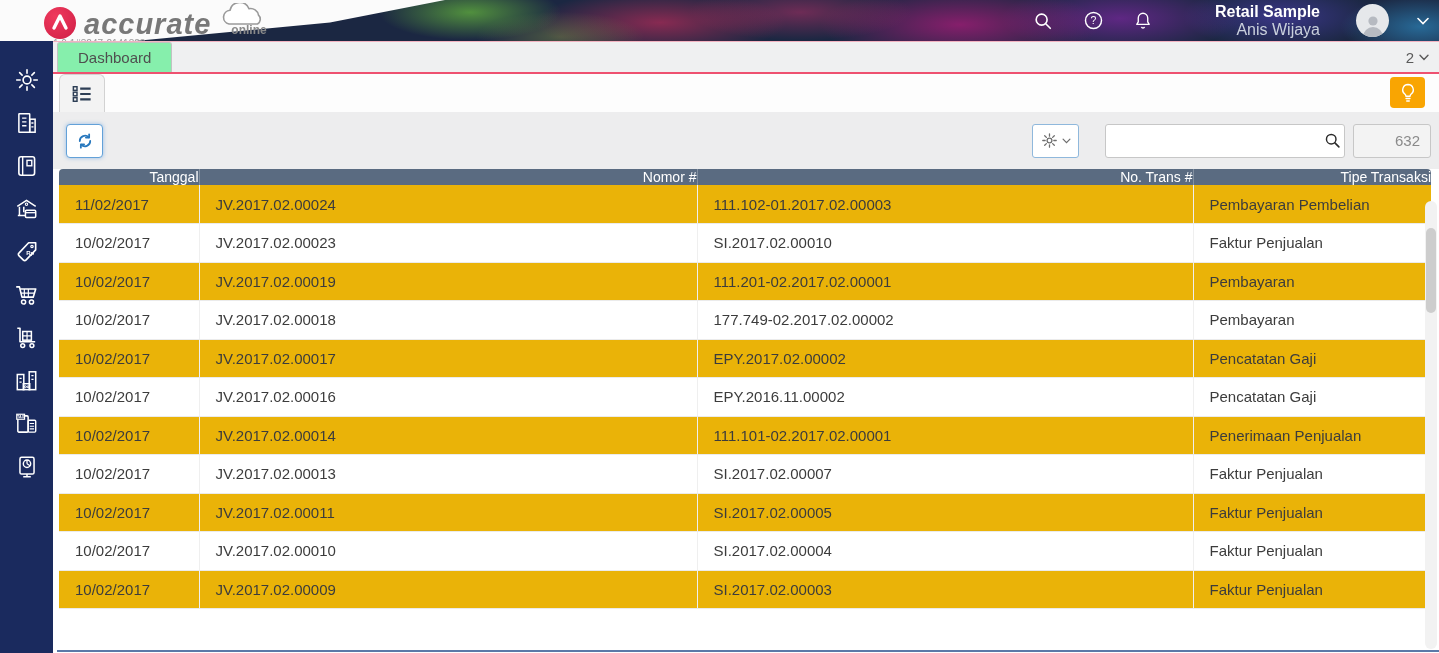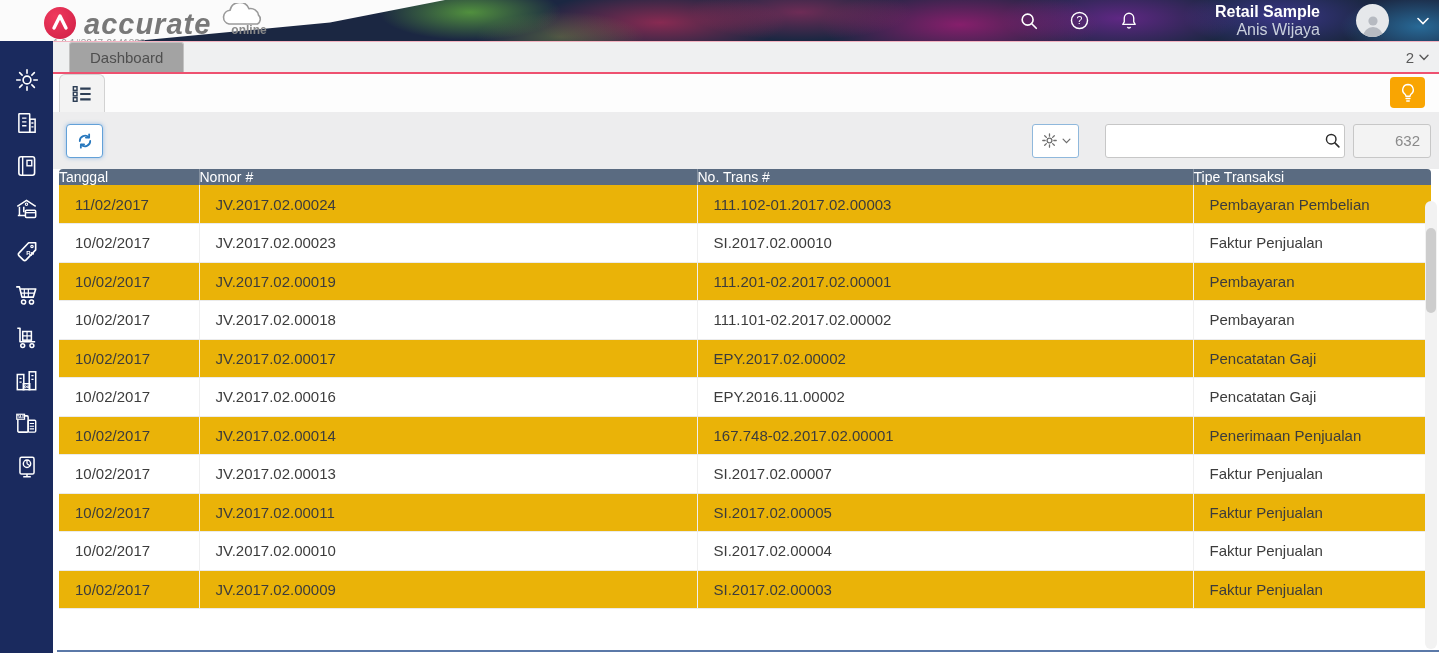--- a/index.html
+++ b/index.html
@@ -26,38 +26,38 @@
   .logo-wrap { position:absolute; left:44px; top:2px; display:flex; align-items:flex-end; z-index:3; }
   .logo-badge { width:32px; height:32px; border-radius:50%; margin-top:2px;
     background:radial-gradient(circle at 35% 30%, #ef3a5d, #cf1e45); display:flex; align-items:center; justify-content:center; }
   .brand-text { font-size:29px; font-style:italic; font-weight:600; color:#787878; letter-spacing:1px; margin-left:8px; line-height:30px; }
   .cloud-wrap { position:relative; margin-left:4px; margin-top:1px; width:58px; height:36px; }
   .brand-sub { position:absolute; left:16px; top:20px; font-size:12px; font-weight:700; color:#8a8a8a; }
   .version { position:absolute; left:48px; top:29px; font-size:10px; color:#9a9a9a; z-index:4;margin-top:9px; }
   .hdr-dot { position:absolute; left:233px; top:10px; width:9px; height:9px; border-radius:50%; background:#9aa0a8; opacity:.55; z-index:3; }
   .hdr-right { position:absolute; right:10px; top:0; height:41px; display:flex; align-items:center; gap:26px; z-index:4; }
   .hdr-icon-btn { width:24px; height:24px; display:flex; align-items:center; justify-content:center; cursor:pointer; }
-  .company-block { text-align:right; line-height:1.1; margin-left:48px; }
+  .company-block { text-align:right; line-height:1.1; margin-left:34px; }
   .company-name { color:#ffffff; font-size:16px; font-weight:700; }
   .user-name { color:#c9d0dc; font-size:16px; }
   .avatar { width:33px; height:33px; border-radius:50%; background:#e6e8eb; display:flex; align-items:flex-end; justify-content:center; overflow:hidden; margin-left:10px; }
   .caret { margin-left:2px; display:flex; align-items:center; }
 
   
   .sidebar { position:absolute; left:0; top:41px; width:53px; height:612px; background:#1a2a5e;
     display:flex; flex-direction:column; align-items:center; padding-top:26px; gap:17px; }
   .side-item { width:28px; height:26px; display:flex; align-items:center; justify-content:center; cursor:pointer; }
 
   
   .main { position:absolute; left:53px; top:41px; width:1386px; height:612px; display:flex; flex-direction:column; }
 
   .tab-bar { height:33px; background:#eff0f1; border-top:1px solid #f3b3c1; border-bottom:2px solid #ee5170;
     display:flex; align-items:stretch; position:relative; }
   .tab { display:flex; align-items:center; padding:0 20px; font-size:15px; cursor:pointer; }
-  .tab-dashboard { background:#a3a3a3; border:1px solid #c2c2c2; border-bottom:none; color:#4f4f4f; margin-left:16px; border-radius:3px 3px 0 0;justify-content:center; }
+  .tab-dashboard { background:#86efac; border:1px solid #c2c2c2; border-bottom:none; color:#4f4f4f; margin-left:4px; border-radius:3px 3px 0 0;justify-content:center; }
   .tab-active { background:#ee3d66; color:#fff; font-weight:700; border-radius:3px 3px 0 0; margin-left:2px; }
   .tab-close { margin-left:14px; font-weight:700; font-size:14px; cursor:pointer; }
   .tab-counter { position:absolute; right:10px; top:0; height:100%; display:flex; align-items:center; gap:5px; color:#5a5a5a; font-size:15px; cursor:pointer; }
 
   .sub-strip { height:38px; background:#fdfdfd; position:relative; }
   .list-tab { position:absolute; left:6px; top:0; width:46px; height:38px; background:#f3f3f3;
     border:1px solid #d2d2d2; border-bottom:none; border-radius:6px 6px 0 0;
     display:flex; align-items:center; justify-content:center; cursor:pointer; }
   .bulb-btn { position:absolute; right:14px; top:3px; width:35px; height:31px; background:#f9a502; border-radius:4px;
     display:flex; align-items:center; justify-content:center; cursor:pointer; }
@@ -73,21 +73,21 @@
   .search-box input { flex:1; border:none; outline:none; height:100%; padding:0 8px; font-size:15px;
     font-family:"Liberation Sans", sans-serif; background:transparent; }
   .search-ico { width:30px; display:flex; align-items:center; justify-content:center; cursor:pointer; }
   .count-box { width:78px; height:34px; background:#f3f3f3; border:1px solid #c7c7c7; border-radius:3px;
     margin-left:8px; display:flex; align-items:center; justify-content:flex-end; padding-right:10px;
     color:#8a8a8a; font-size:15px; }
 
   
   .table-zone { flex:1; overflow:hidden; background:#fff; }
   table { border-collapse:collapse; table-layout:fixed; width:1372px; margin-left:6px; }
-  thead th { height:14px; background:#5a6b81; color:#fff; font-weight:400; font-size:14px; text-align:left;
+  thead th { height:14px; background:#5a6b81; color:#fff; font-weight:400; font-size:14px; text-align:right;
     border-right:1px solid rgba(255,255,255,.25); cursor:pointer;margin-left:24px; }
   thead th:first-child { border-radius:4px 0 0 0; }
   thead th:last-child { border-right:none; border-radius:0 4px 0 0; }
   tbody tr { height:38.5px; background:#fff; cursor:pointer; }
   tbody tr.alt { background:#eab308; }
   tbody td { font-size:15px; color:#3c3c3c; padding-left:16px; border-bottom:1px solid #ebebeb;
     border-right:1px solid #efefef; white-space:nowrap; overflow:hidden; }
   tbody td:last-child { border-right:none; }
 
   .vscroll { position:absolute; left:1425px; top:201px; width:12px; height:448px; background:#f2f2f2; border-radius:6px; }
@@ -338,39 +338,39 @@
             </tr>
             <tr class="alt">
               <td>10/02/2017</td>
               <td>JV.2017.02.00019</td>
               <td>111.201-02.2017.02.00001</td>
               <td>Pembayaran</td>
             </tr>
             <tr>
               <td>10/02/2017</td>
               <td>JV.2017.02.00018</td>
-              <td>111.101-02.2017.02.00002</td>
+              <td>177.749-02.2017.02.00002</td>
               <td>Pembayaran</td>
             </tr>
             <tr class="alt">
               <td>10/02/2017</td>
               <td>JV.2017.02.00017</td>
               <td>EPY.2017.02.00002</td>
               <td>Pencatatan Gaji</td>
             </tr>
             <tr>
               <td>10/02/2017</td>
               <td>JV.2017.02.00016</td>
               <td>EPY.2016.11.00002</td>
               <td>Pencatatan Gaji</td>
             </tr>
             <tr class="alt">
               <td>10/02/2017</td>
               <td>JV.2017.02.00014</td>
-              <td>167.748-02.2017.02.00001</td>
+              <td>111.101-02.2017.02.00001</td>
               <td>Penerimaan Penjualan</td>
             </tr>
             <tr>
               <td>10/02/2017</td>
               <td>JV.2017.02.00013</td>
               <td>SI.2017.02.00007</td>
               <td>Faktur Penjualan</td>
             </tr>
             <tr class="alt">
               <td>10/02/2017</td>

